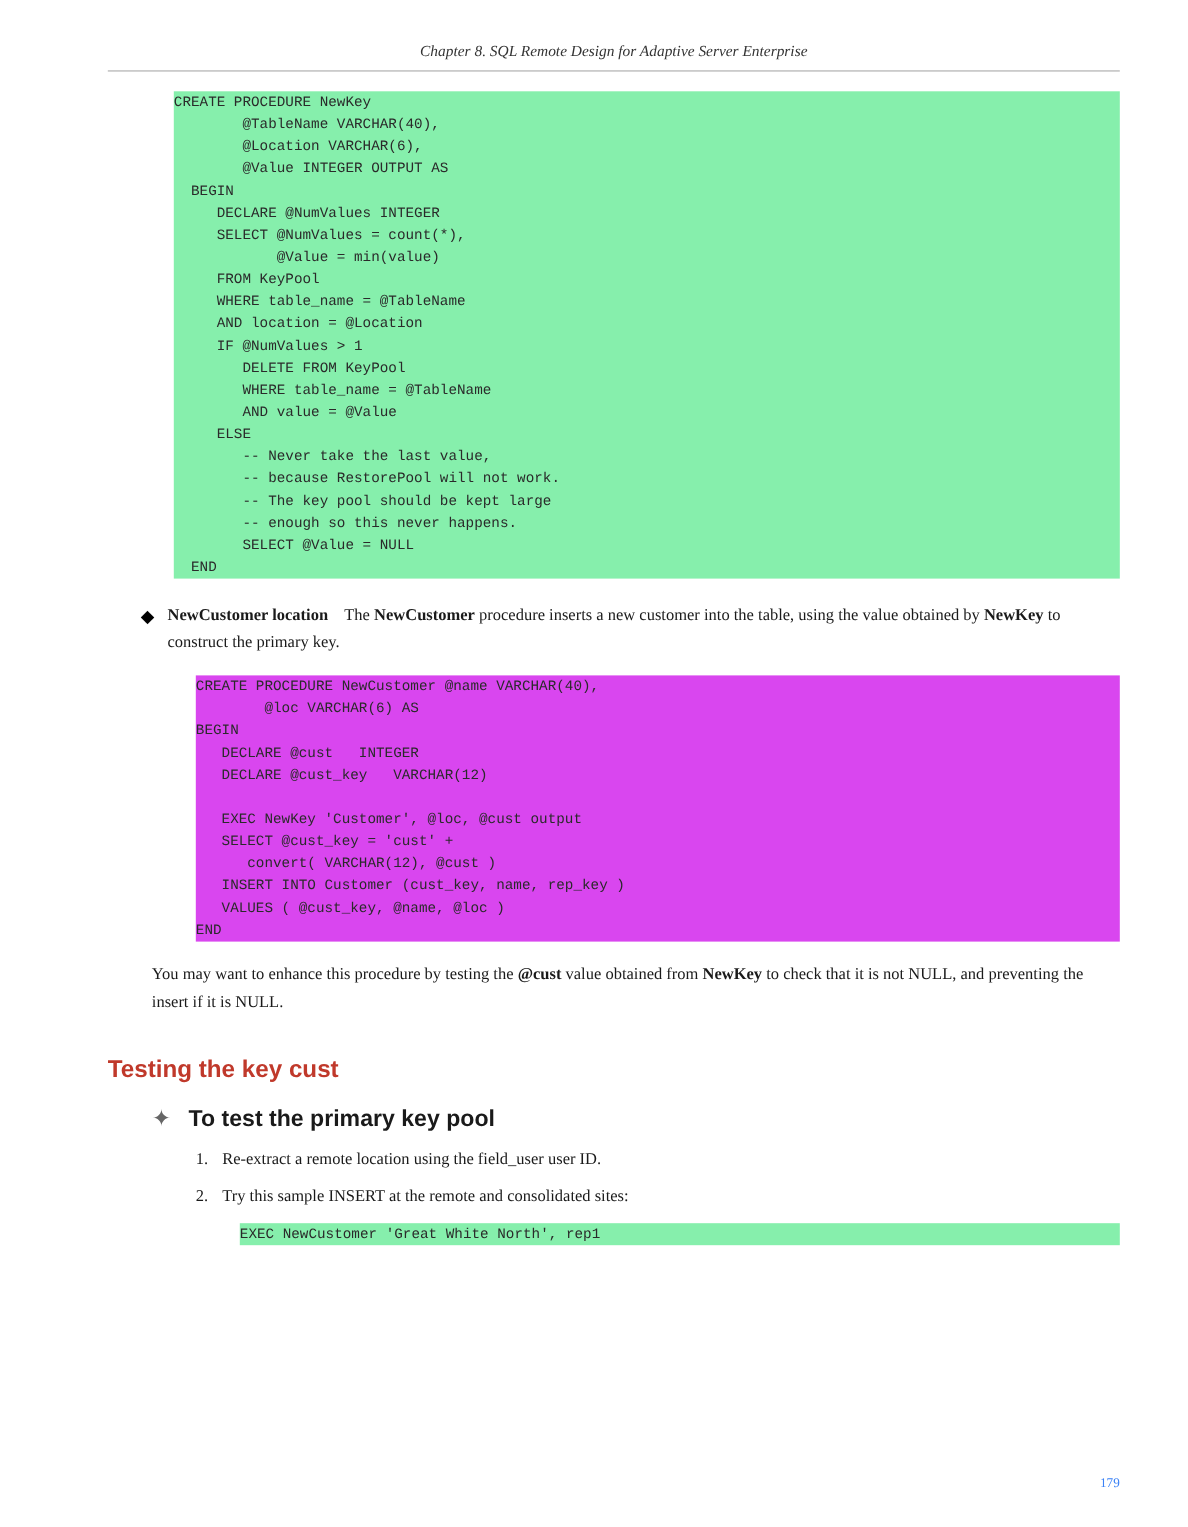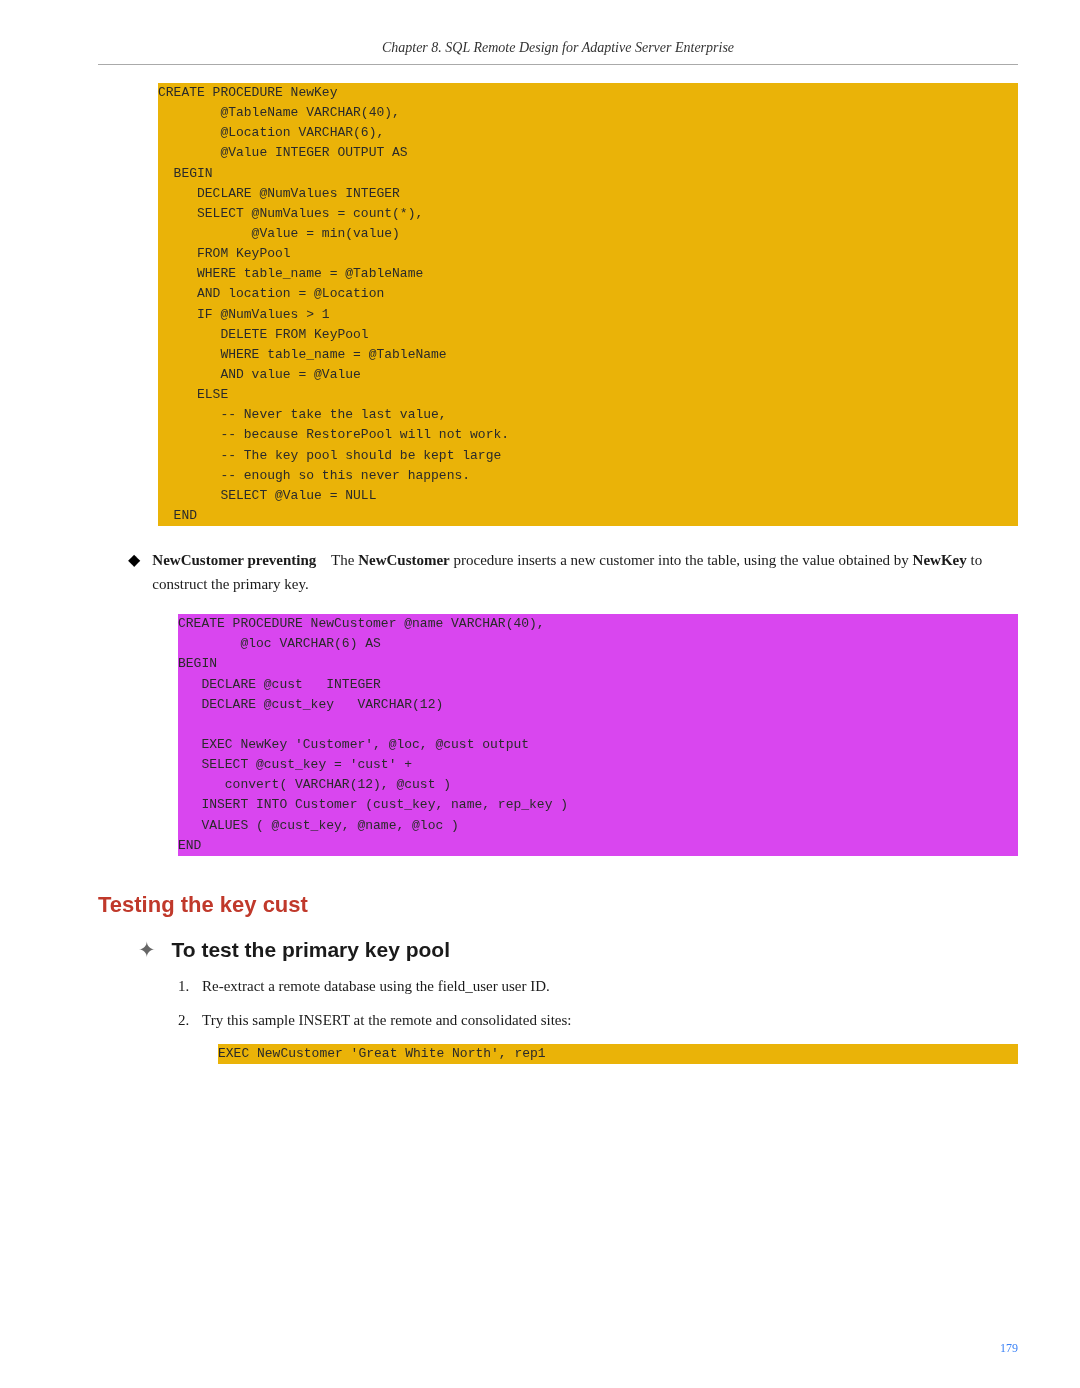--- a/index.html
+++ b/index.html
@@ -25,21 +25,21 @@
       font-size: 14px;
       color: #333;
       margin-bottom: 18px;
       padding-bottom: 8px;
       border-bottom: 1px solid #aaa;
     }
     .code-block {
       font-family: 'Courier New', Courier, monospace;
       font-size: 13px;
       color: #2a2a2a;
-      background: #eab308;
+      background: #86efac;
       margin: 18px 0 18px 60px;
       line-height: 1.55;
       white-space: pre;
     }
     .code-block-indent {
       font-family: 'Courier New', Courier, monospace;
       font-size: 13px;
       color: #2a2a2a;
       background: #d946ef;
       margin: 18px 0 18px 80px;
@@ -138,51 +138,54 @@
         -- because RestorePool will not work.
         -- The key pool should be kept large
         -- enough so this never happens.
         SELECT @Value = NULL
   END</div>
 
   <div class="bullet-section">
     <div class="bullet-item">
       <span class="bullet-diamond">◆</span>
       <span class="bullet-text">
-        <span class="bold">NewCustomer preventing</span>
+        <span class="bold">NewCustomer location</span>
         &nbsp;&nbsp; The <span class="bold">NewCustomer</span> procedure inserts a new customer into the table, using the value obtained by <span class="bold">NewKey</span> to construct the primary key.
       </span>
     </div>
   </div>
 
   <div class="code-block-indent">CREATE PROCEDURE NewCustomer @name VARCHAR(40),
         @loc VARCHAR(6) AS
 BEGIN
    DECLARE @cust   INTEGER
    DECLARE @cust_key   VARCHAR(12)
 
    EXEC NewKey 'Customer', @loc, @cust output
    SELECT @cust_key = 'cust' +
       convert( VARCHAR(12), @cust )
    INSERT INTO Customer (cust_key, name, rep_key )
    VALUES ( @cust_key, @name, @loc )
 END</div>
 
+  <div class="paragraph">
+    You may want to enhance this procedure by testing the <span class="bold">@cust</span> value obtained from <span class="bold">NewKey</span> to check that it is not NULL, and preventing the insert if it is NULL.
+  </div>
 
   <div class="section-heading">Testing the key cust</div>
 
   <div class="subsection-heading">
     <span class="subsection-diamond">✦</span>
     <span class="bold">To test the primary key pool</span>
   </div>
 
   <div class="numbered-list">
     <div class="numbered-item">
       <span class="num">1.</span>
-      <span>Re-extract a remote database using the field_user user ID.</span>
+      <span>Re-extract a remote location using the field_user user ID.</span>
     </div>
     <div class="numbered-item">
       <span class="num">2.</span>
       <span>Try this sample INSERT at the remote and consolidated sites:</span>
     </div>
   </div>
 
   <div class="code-block" style="margin-left:120px; margin-top:12px;">EXEC NewCustomer 'Great White North', rep1</div>
 
   <div class="page-number">179</div>

